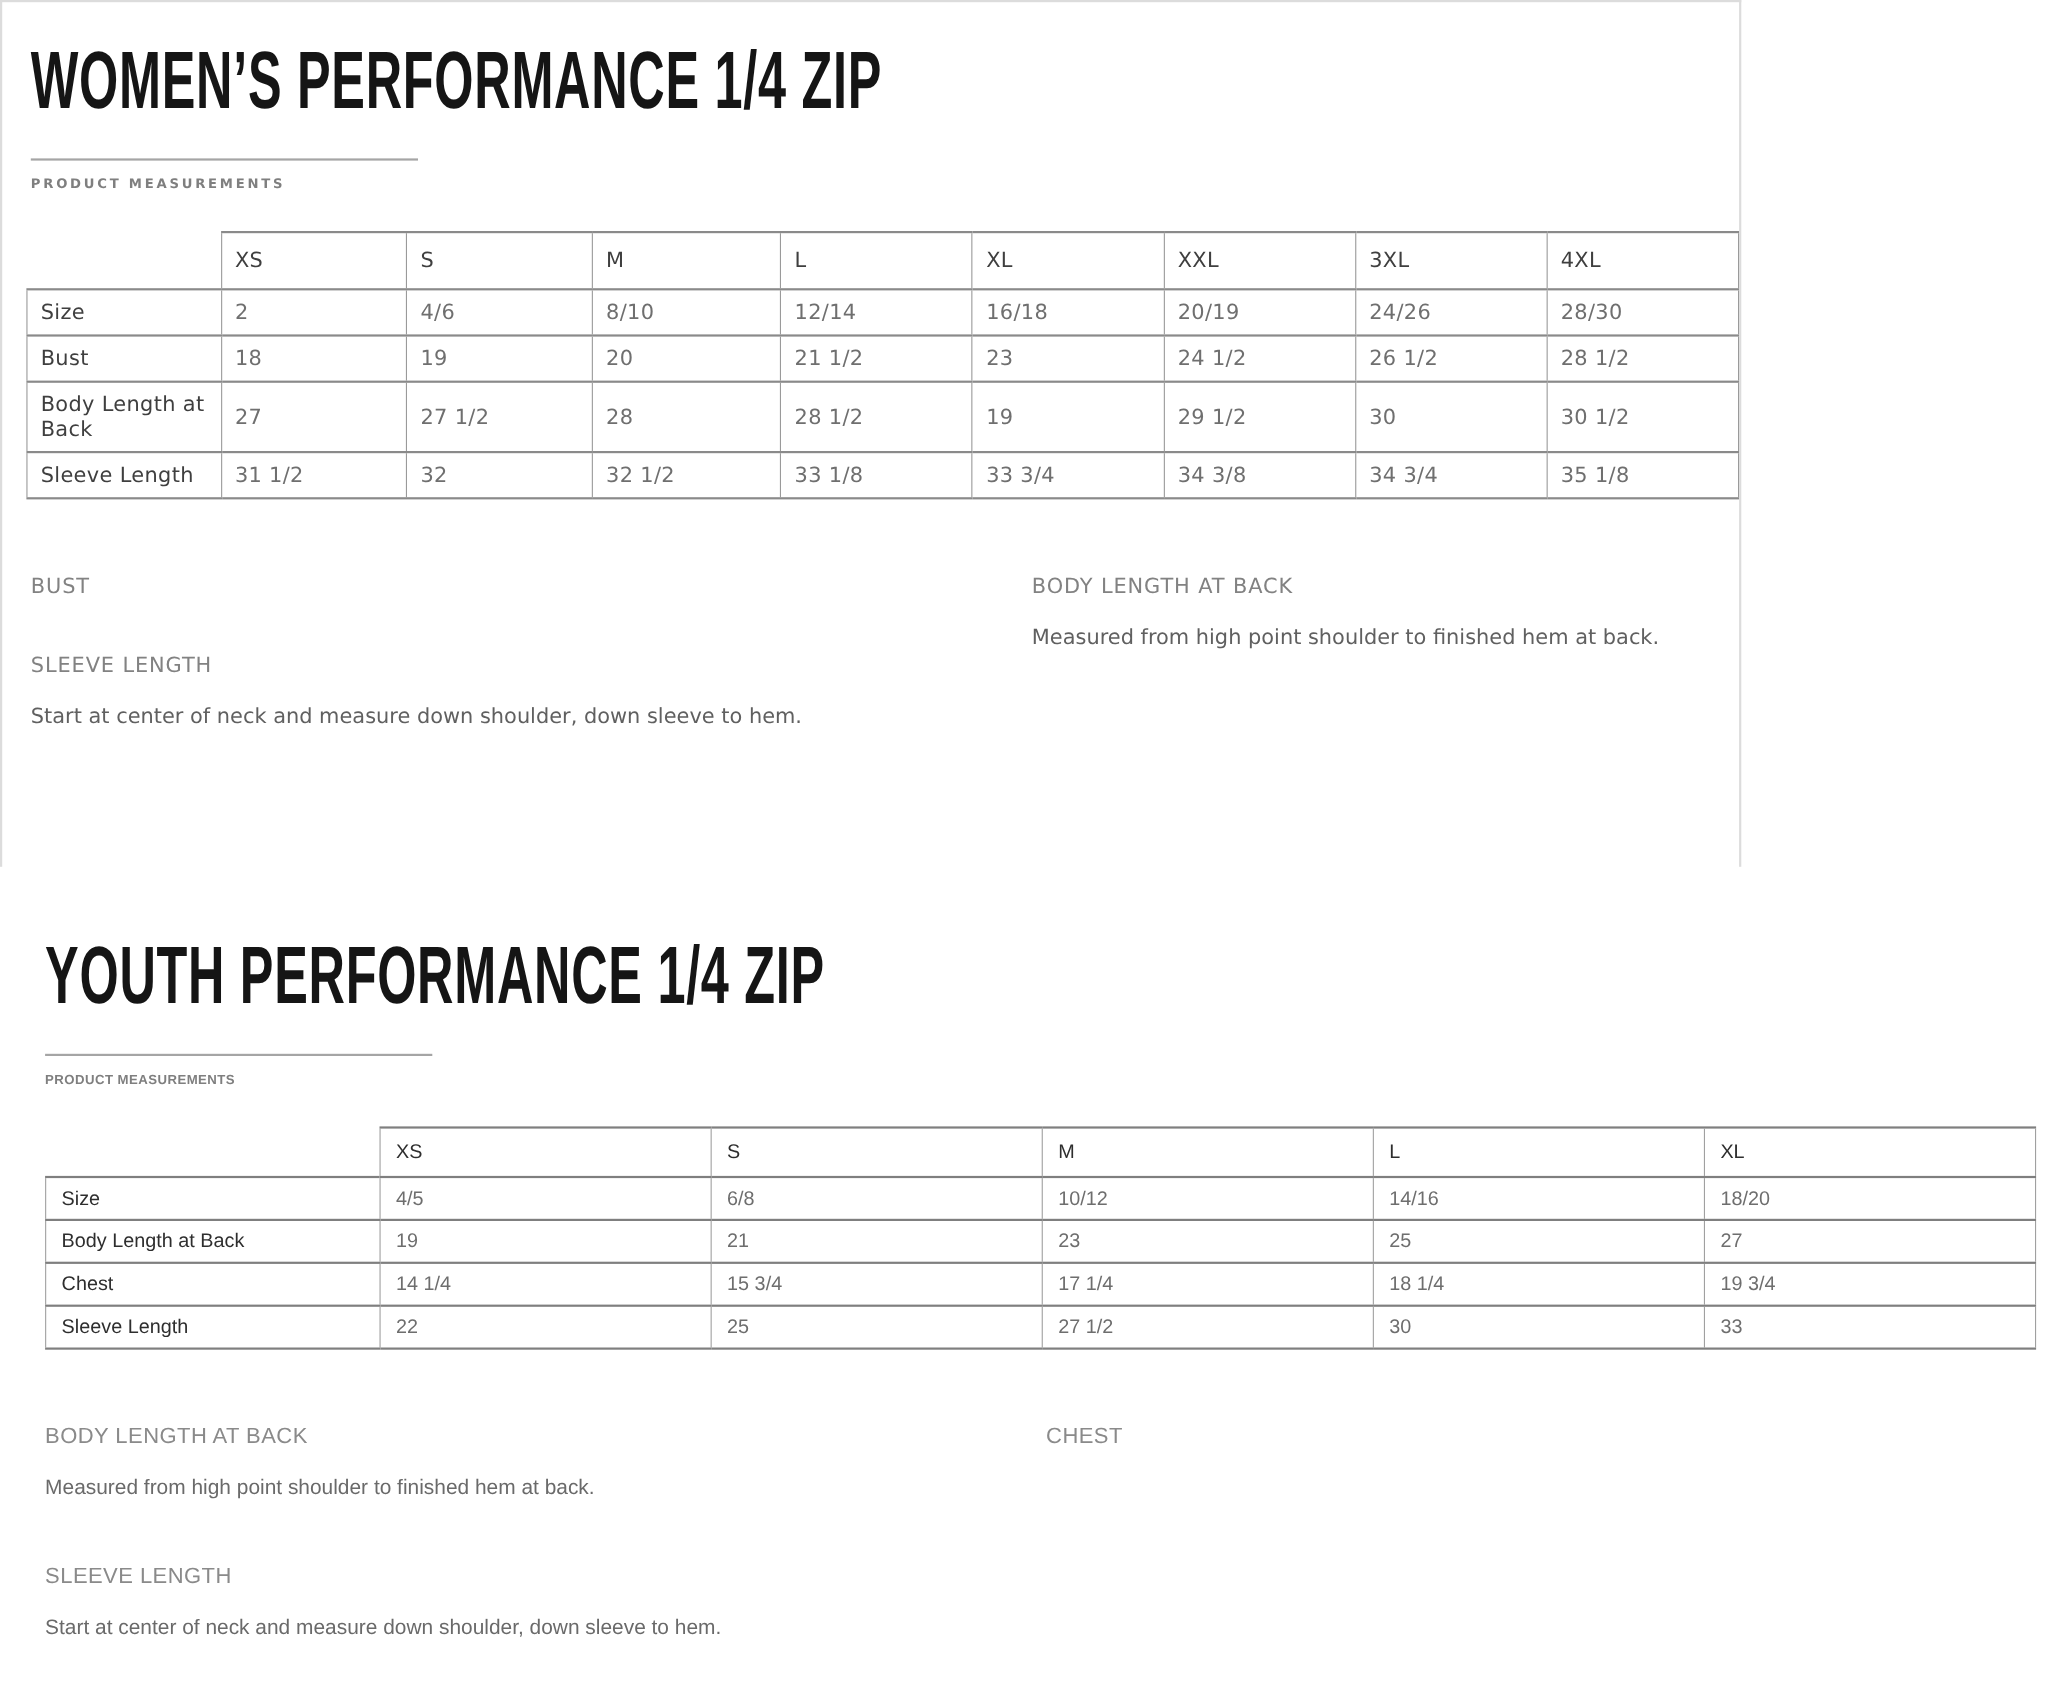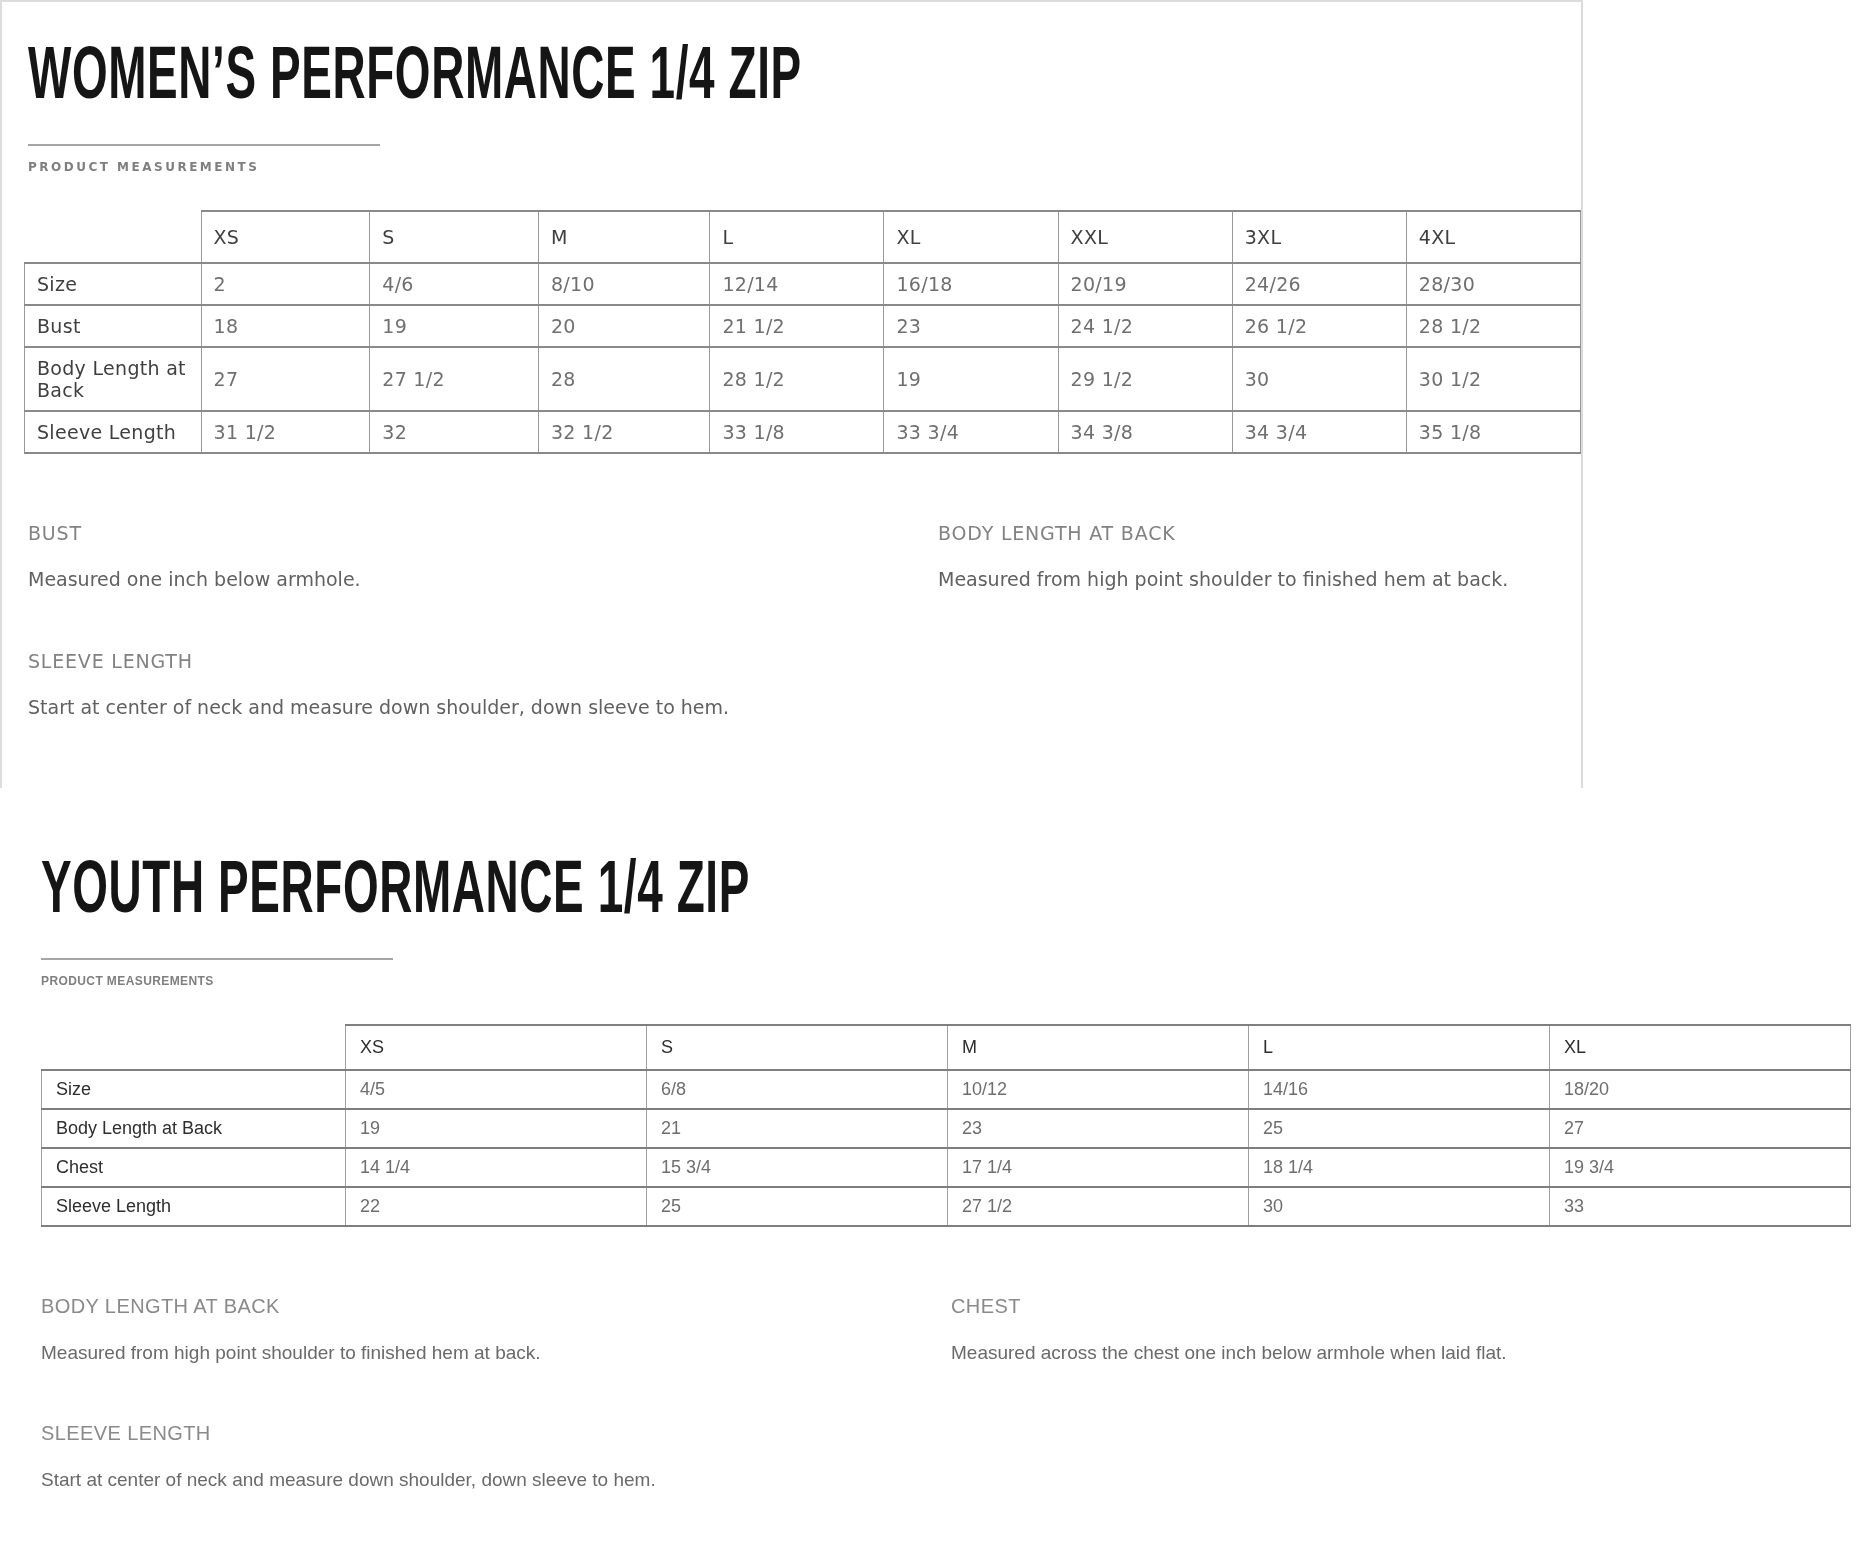--- a/index.html
+++ b/index.html
@@ -141,21 +141,20 @@
           <td class="val">34 3/4</td>
           <td class="val">35 1/8</td>
         </tr>
       </tbody>
     </table>
 
     <div class="notes">
       <div>
         <div class="note">
           <h4>BUST</h4>
-          <p>Measured one inch below armhole.</p>
         </div>
         <div class="note second">
           <h4>SLEEVE LENGTH</h4>
           <p>Start at center of neck and measure down shoulder, down sleeve to hem.</p>
         </div>
       </div>
       <div>
         <div class="note">
           <h4>BODY LENGTH AT BACK</h4>
           <p>Measured from high point shoulder to finished hem at back.</p>
@@ -233,18 +232,17 @@
           <p>Measured from high point shoulder to finished hem at back.</p>
         </div>
         <div class="note second">
           <h4>SLEEVE LENGTH</h4>
           <p>Start at center of neck and measure down shoulder, down sleeve to hem.</p>
         </div>
       </div>
       <div>
         <div class="note">
           <h4>CHEST</h4>
-          <p>Measured across the chest one inch below armhole when laid flat.</p>
         </div>
       </div>
     </div>
   </div>
 </div>
 
 </body></html>

